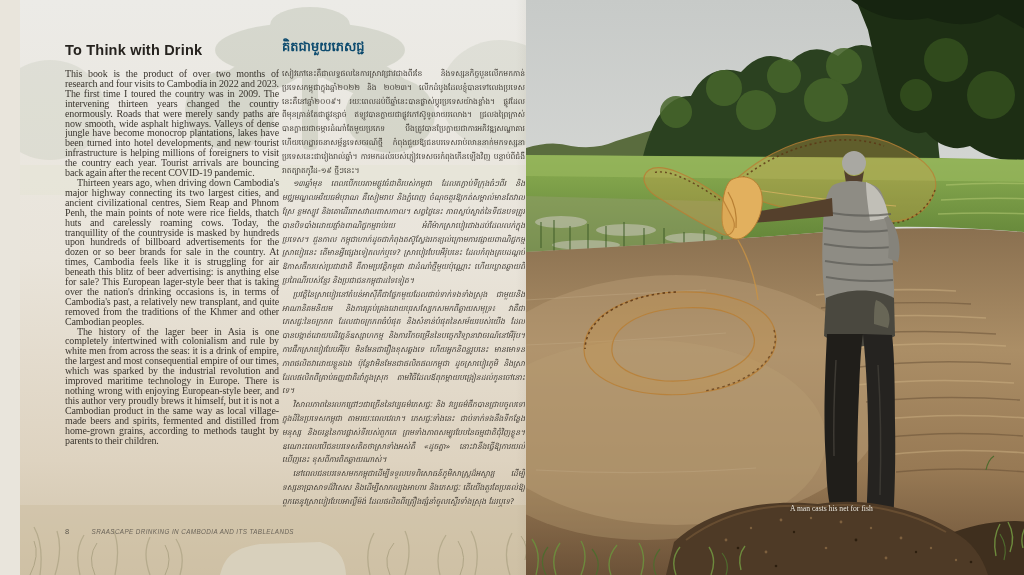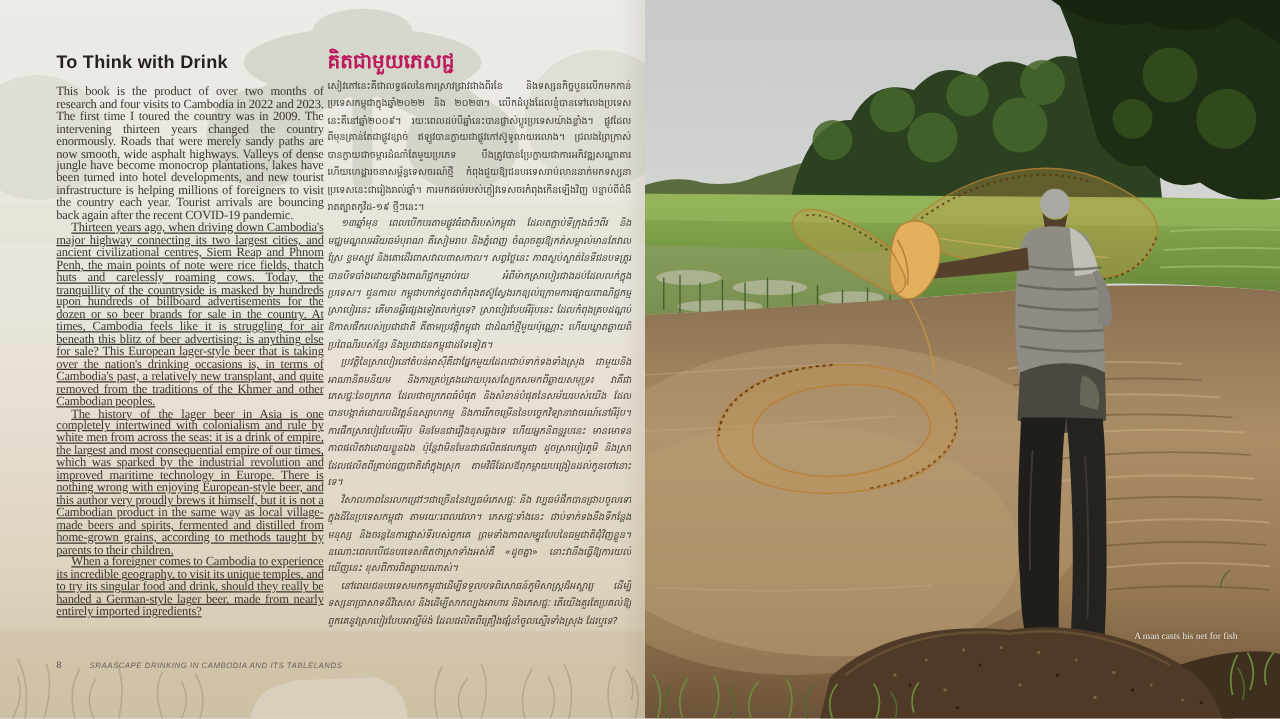--- a/index.html
+++ b/index.html
@@ -1,67 +1,67 @@
 <!DOCTYPE html>
 <html><head>
 <meta charset="utf-8">
 <style>
   * { margin:0; padding:0; box-sizing:border-box; }
   html,body { width:1024px; height:575px; overflow:hidden; }
   body { font-family:"Liberation Serif", serif; }
 
-  .spread { position:relative; width:1024px; height:575px; display:flex; background:#e9e5dc; }
+  .spread { position:relative; width:1024px; height:575px; display:flex; background:#e9e5dc;padding-left:20px; }
 
   
   .page-left { position:relative; width:516px; height:575px; overflow:hidden; }
   .page-left .bg { position:absolute; inset:0; }
 
   .col-english {
     position:absolute; left:45px; top:42px; width:214px; height:482px;
     overflow:hidden; color:#3a352e;
   }
   .col-english h1 {
     font-family:"Liberation Sans", sans-serif;
     font-size:14.5px; font-weight:bold; letter-spacing:.2px;
     color:#26231f; margin-bottom:11px;
   }
   .col-english p {
     font-size:10px; line-height:9.9px; text-align:justify;
     letter-spacing:-0.12px; word-spacing:-0.3px;
   }
-  .col-english p.indent { text-indent:1.2em;text-decoration:underline; }
+  .col-english p.indent { text-indent:1.2em; }
 
   .col-khmer {
     position:absolute; left:262px; top:38px; width:243px; height:492px;
     overflow:hidden; color:#3a352e;
     font-family:"DejaVu Sans", sans-serif;
   }
   .col-khmer h2 {
-    font-size:16px; font-weight:bold; color:#be185d; 
+    font-size:13px; font-weight:bold; color:#0c4a6e; margin-bottom:10px;
   }
   .col-khmer p {
     font-size:7.6px; line-height:13.8px; text-align:justify;
   }
   .col-khmer p.indent { text-indent:1.4em;font-style:italic; }
 
   .footer {
     position:absolute; left:45px; top:527px; width:260px;
     font-family:"Liberation Sans", sans-serif;
     font-size:6.3px; letter-spacing:.4px; color:#6b6459;
     display:flex; align-items:baseline;
   }
   .footer .pagenum { font-size:7.5px; margin-right:22px; color:#5d574d; }
   .footer .running { font-style:italic; text-transform:uppercase; }
 
   
   .page-right { position:relative; width:508px; height:575px; overflow:hidden; }
   .page-right svg { display:block; }
   .photo-caption {
     position:absolute; right:34px; top:503px; width:200px;
-    text-align:right; color:#ece8de;
+    color:#ece8de;
     font-size:7.6px; line-height:12.5px;
     text-shadow:0 0 2px rgba(60,50,40,.5);
   }
 </style>
 </head>
 <body>
 
 <div class="spread">
 
   <div class="page-left">
@@ -124,21 +124,20 @@
         <stop offset="1" stop-color="#5a4c38" stop-opacity="0.10"></stop>
       </linearGradient>
       <rect x="496" width="20" height="575" fill="url(#gutterL)"></rect>
     </svg>
 
     <div class="col-english">
       <h1>To Think with Drink</h1>
       <p>This book is the product of over two months of research and four visits to Cambodia in 2022 and 2023. The first time I toured the country was in 2009. The intervening thirteen years changed the country enormously. Roads that were merely sandy paths are now smooth, wide asphalt highways. Valleys of dense jungle have become monocrop plantations, lakes have been turned into hotel developments, and new tourist infrastructure is helping millions of foreigners to visit the country each year. Tourist arrivals are bouncing back again after the recent COVID-19 pandemic.</p>
       <p class="indent">Thirteen years ago, when driving down Cambodia's major highway connecting its two largest cities, and ancient civilizational centres, Siem Reap and Phnom Penh, the main points of note were rice fields, thatch huts and carelessly roaming cows. Today, the tranquillity of the countryside is masked by hundreds upon hundreds of billboard advertisements for the dozen or so beer brands for sale in the country. At times, Cambodia feels like it is struggling for air beneath this blitz of beer advertising: is anything else for sale? This European lager-style beer that is taking over the nation's drinking occasions is, in terms of Cambodia's past, a relatively new transplant, and quite removed from the traditions of the Khmer and other Cambodian peoples.</p>
       <p class="indent">The history of the lager beer in Asia is one completely intertwined with colonialism and rule by white men from across the seas: it is a drink of empire, the largest and most consequential empire of our times, which was sparked by the industrial revolution and improved maritime technology in Europe. There is nothing wrong with enjoying European-style beer, and this author very proudly brews it himself, but it is not a Cambodian product in the same way as local village-made beers and spirits, fermented and distilled from home-grown grains, according to methods taught by parents to their children.</p>
-      <p class="indent">When a foreigner comes to Cambodia to experience its incredible geography, to visit its unique temples, and to try its singular food and drink, should they really be handed a German-style lager beer, made from nearly entirely imported ingredients?</p>
     </div>
 
     <div class="col-khmer">
       <h2>គិតជាមួយភេសជ្ជ</h2>
       <p>សៀវភៅនេះគឺជាលទ្ធផលនៃការស្រាវជ្រាវជាងពីរខែ និងទស្សនកិច្ចបួនលើកមកកាន់ប្រទេសកម្ពុជាក្នុងឆ្នាំ២០២២ និង ២០២៣។ លើកដំបូងដែលខ្ញុំបានទៅលេងប្រទេសនេះគឺនៅឆ្នាំ២០០៩។ រយៈពេលដប់បីឆ្នាំនេះបានផ្លាស់ប្ដូរប្រទេសយ៉ាងខ្លាំង។ ផ្លូវដែលពីមុនគ្រាន់តែជាផ្លូវខ្សាច់ ឥឡូវបានក្លាយជាផ្លូវកៅស៊ូទូលាយរលោង។ ជ្រលងព្រៃក្រាស់បានក្លាយជាចម្ការដំណាំតែមួយប្រភេទ បឹងត្រូវបានប្រែក្លាយជាការអភិវឌ្ឍសណ្ឋាគារ ហើយហេដ្ឋារចនាសម្ព័ន្ធទេសចរណ៍ថ្មី កំពុងជួយឱ្យជនបរទេសរាប់លាននាក់មកទស្សនាប្រទេសនេះជារៀងរាល់ឆ្នាំ។ ការមកដល់របស់ភ្ញៀវទេសចរកំពុងកើនឡើងវិញ បន្ទាប់ពីជំងឺរាតត្បាតកូវីដ-១៩ ថ្មីៗនេះ។</p>
       <p class="indent">១៣ឆ្នាំមុន ពេលបើកបរតាមផ្លូវធំជាតិរបស់កម្ពុជា ដែលតភ្ជាប់ទីក្រុងធំៗពីរ និងមជ្ឈមណ្ឌលអរិយធម៌បុរាណ គឺសៀមរាប និងភ្នំពេញ ចំណុចគួរឱ្យកត់សម្គាល់មានតែវាលស្រែ ខ្ទមស្បូវ និងគោដើរពាសវាលពាសកាល។ សព្វថ្ងៃនេះ ភាពស្ងប់ស្ងាត់នៃទីជនបទត្រូវបានបិទបាំងដោយផ្ទាំងពាណិជ្ជកម្មរាប់រយ អំពីម៉ាកស្រាបៀរជាងដប់ដែលលក់ក្នុងប្រទេស។ ជួនកាល កម្ពុជាហាក់ដូចជាកំពុងតស៊ូស្វែងរកខ្យល់ក្រោមការផ្សាយពាណិជ្ជកម្មស្រាបៀរនេះ តើមានអ្វីផ្សេងទៀតលក់ឬទេ? ស្រាបៀរបែបអឺរ៉ុបនេះ ដែលកំពុងគ្របដណ្ដប់ឱកាសផឹករបស់ប្រជាជាតិ គឺតាមប្រវត្តិកម្ពុជា ជាដំណាំថ្មីមួយប៉ុណ្ណោះ ហើយឃ្លាតឆ្ងាយពីប្រពៃណីរបស់ខ្មែរ និងប្រជាជនកម្ពុជាដទៃទៀត។</p>
       <p class="indent">ប្រវត្តិនៃស្រាបៀរនៅតំបន់អាស៊ីគឺជាផ្នែកមួយដែលជាប់ទាក់ទងទាំងស្រុង ជាមួយនិងអាណានិគមនិយម និងការគ្រប់គ្រងដោយបុរសស្បែកសមកពីឆ្ងាយសមុទ្រ៖ វាគឺជាភេសជ្ជៈនៃចក្រភព ដែលជាចក្រភពធំបំផុត និងសំខាន់បំផុតនៃសម័យរបស់យើង ដែលបានបង្កាត់ដោយបដិវត្តន៍ឧស្សាហកម្ម និងការរីកចម្រើននៃបច្ចេកវិទ្យានាវាចរណ៍នៅអឺរ៉ុប។ ការផឹកស្រាបៀរបែបអឺរ៉ុប មិនមែនជារឿងខុសឆ្គងទេ ហើយអ្នកនិពន្ធរូបនេះ មានមោទនភាពផលិតវាដោយខ្លួនឯង ប៉ុន្តែវាមិនមែនជាផលិតផលកម្ពុជា ដូចស្រាបៀរភូមិ និងស្រាដែលផលិតពីគ្រាប់ធញ្ញជាតិដាំក្នុងស្រុក តាមវិធីដែលឪពុកម្ដាយបង្រៀនដល់កូនចៅនោះទេ។</p>
       <p class="indent">វិសាលភាពនៃរលកជ្រៅៗជាច្រើននៃវប្បធម៌ភេសជ្ជៈ និង វប្បធម៌ផឹកបានជ្រាបចូលទៅក្នុងដីនៃប្រទេសកម្ពុជា តាមរយៈពេលវេលា។ ភេសជ្ជៈទាំងនេះ ជាប់ទាក់ទងនឹងទីកន្លែង មនុស្ស និងចរន្តនៃការផ្លាស់ទីរបស់ពួកគេ ព្រមទាំងភាពសម្បូរបែបនៃធម្មជាតិជុំវិញខ្លួន។ ឧណោះពេលបើជនបរទេសគិតថាស្រាទាំងអស់គឺ «ដូចគ្នា» នោះវានឹងធ្វើឱ្យការយល់ឃើញនេះ ខុសពីការពិតឆ្ងាយណាស់។</p>
       <p class="indent">នៅពេលជនបរទេសមកកម្ពុជាដើម្បីទទួលបទពិសោធន៍ភូមិសាស្ត្រដ៏អស្ចារ្យ ដើម្បីទស្សនាប្រាសាទដ៏វិសេស និងដើម្បីសាកល្បងអាហារ និងភេសជ្ជៈ តើយើងគួរតែប្រគល់ឱ្យពួកគេនូវស្រាបៀរបែបអាល្លឺម៉ង់ ដែលផលិតពីគ្រឿងផ្សំនាំចូលស្ទើរទាំងស្រុង ដែរឬទេ?</p>
     </div>

